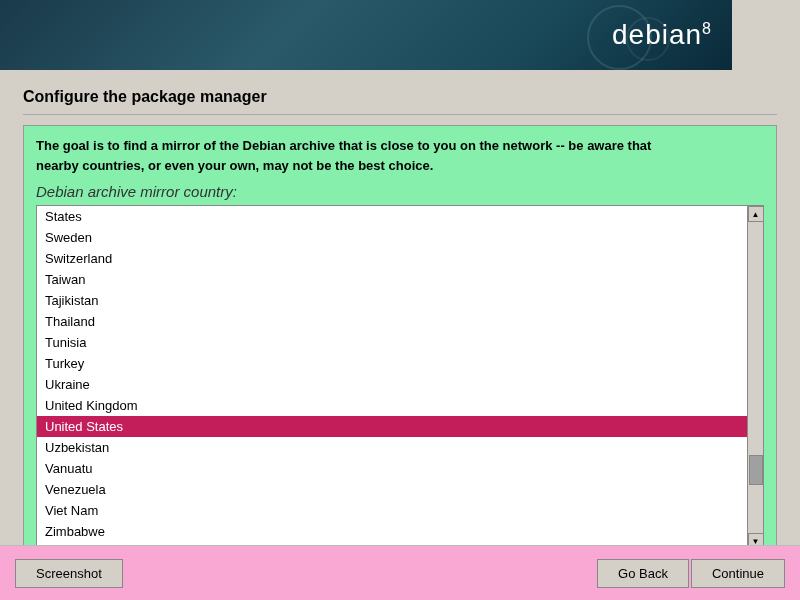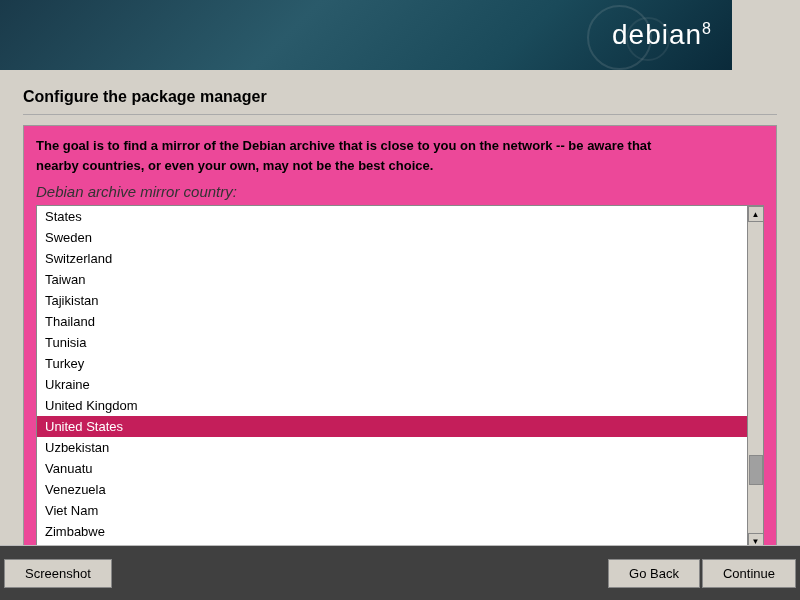--- a/index.html
+++ b/index.html
@@ -70,21 +70,21 @@
     .page-title {
       font-size: 16px;
       font-weight: bold;
       color: #000;
       padding: 8px 0;
       border-bottom: 1px solid #aaa;
       margin-bottom: 10px;
     }
 
     .content-box {
-      background: #ec4899;
+      background: #86efac;
       border: 1px solid #999;
       padding: 10px 12px;
       margin-bottom: 10px;
     }
 
     .description-text {
       font-size: 13px;
       color: #000;
       line-height: 1.5;
       margin-bottom: 8px;
@@ -169,25 +169,25 @@
       left: 1px;
     }
 
     
     .footer {
       position: absolute;
       bottom: 0;
       left: 0;
       right: 0;
       height: 55px;
-      background: #404040;
+      background: #f9a8d4;
       border-top: 1px solid #bbb;
       display: flex;
       align-items: center;
-      padding: 0 4px;
+      padding: 0 15px;
     }
 
     .footer-left {
       flex: 1;
     }
 
     .footer-right {
       display: flex;
       gap: 2px;
     }

